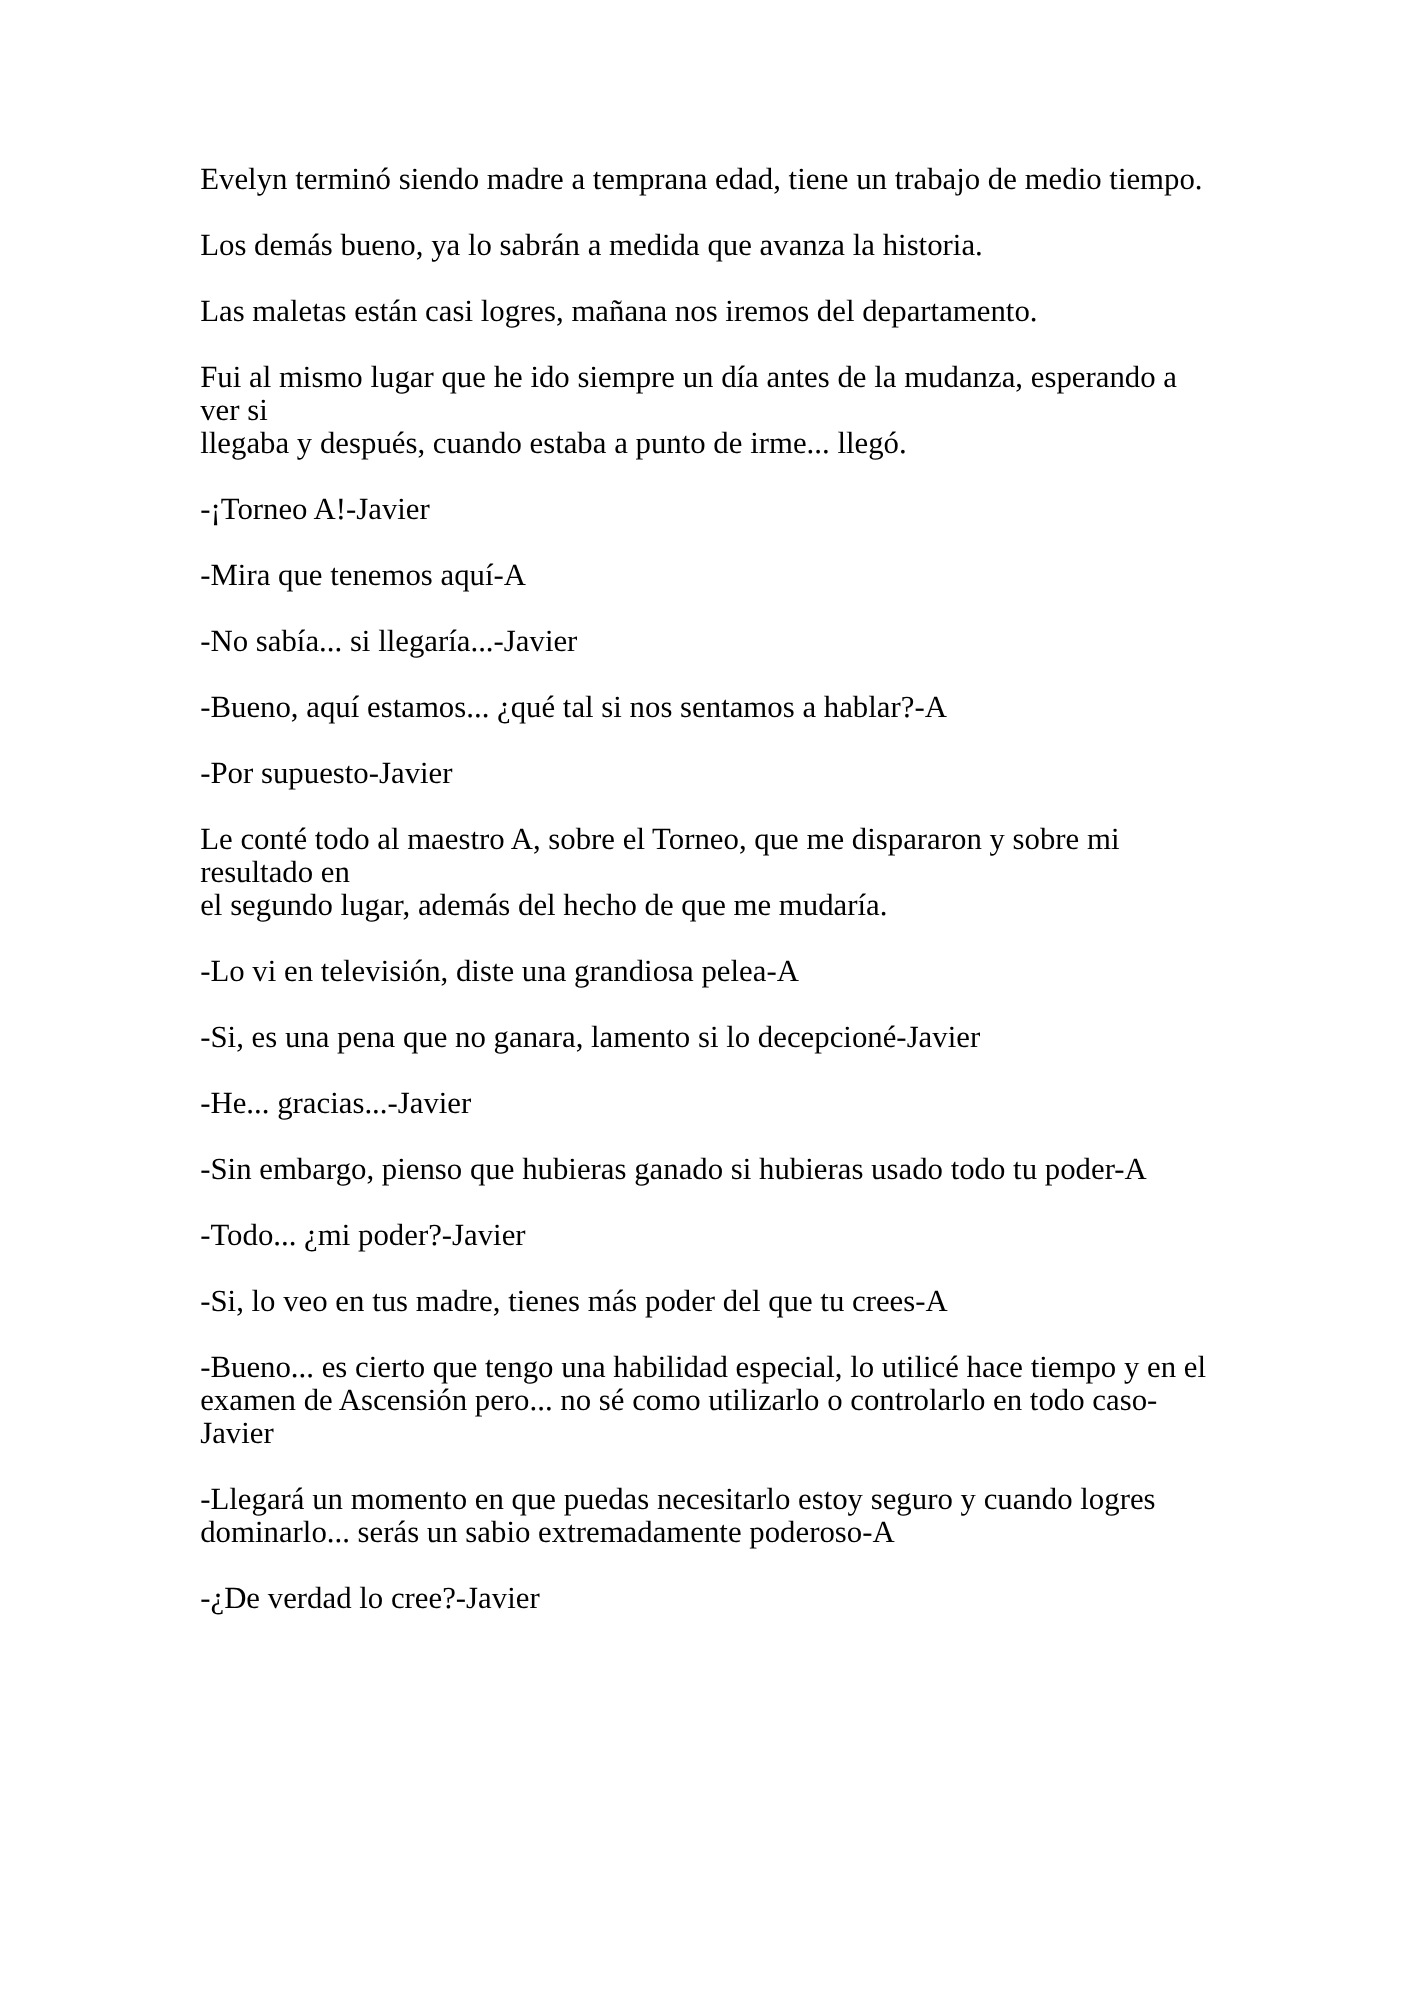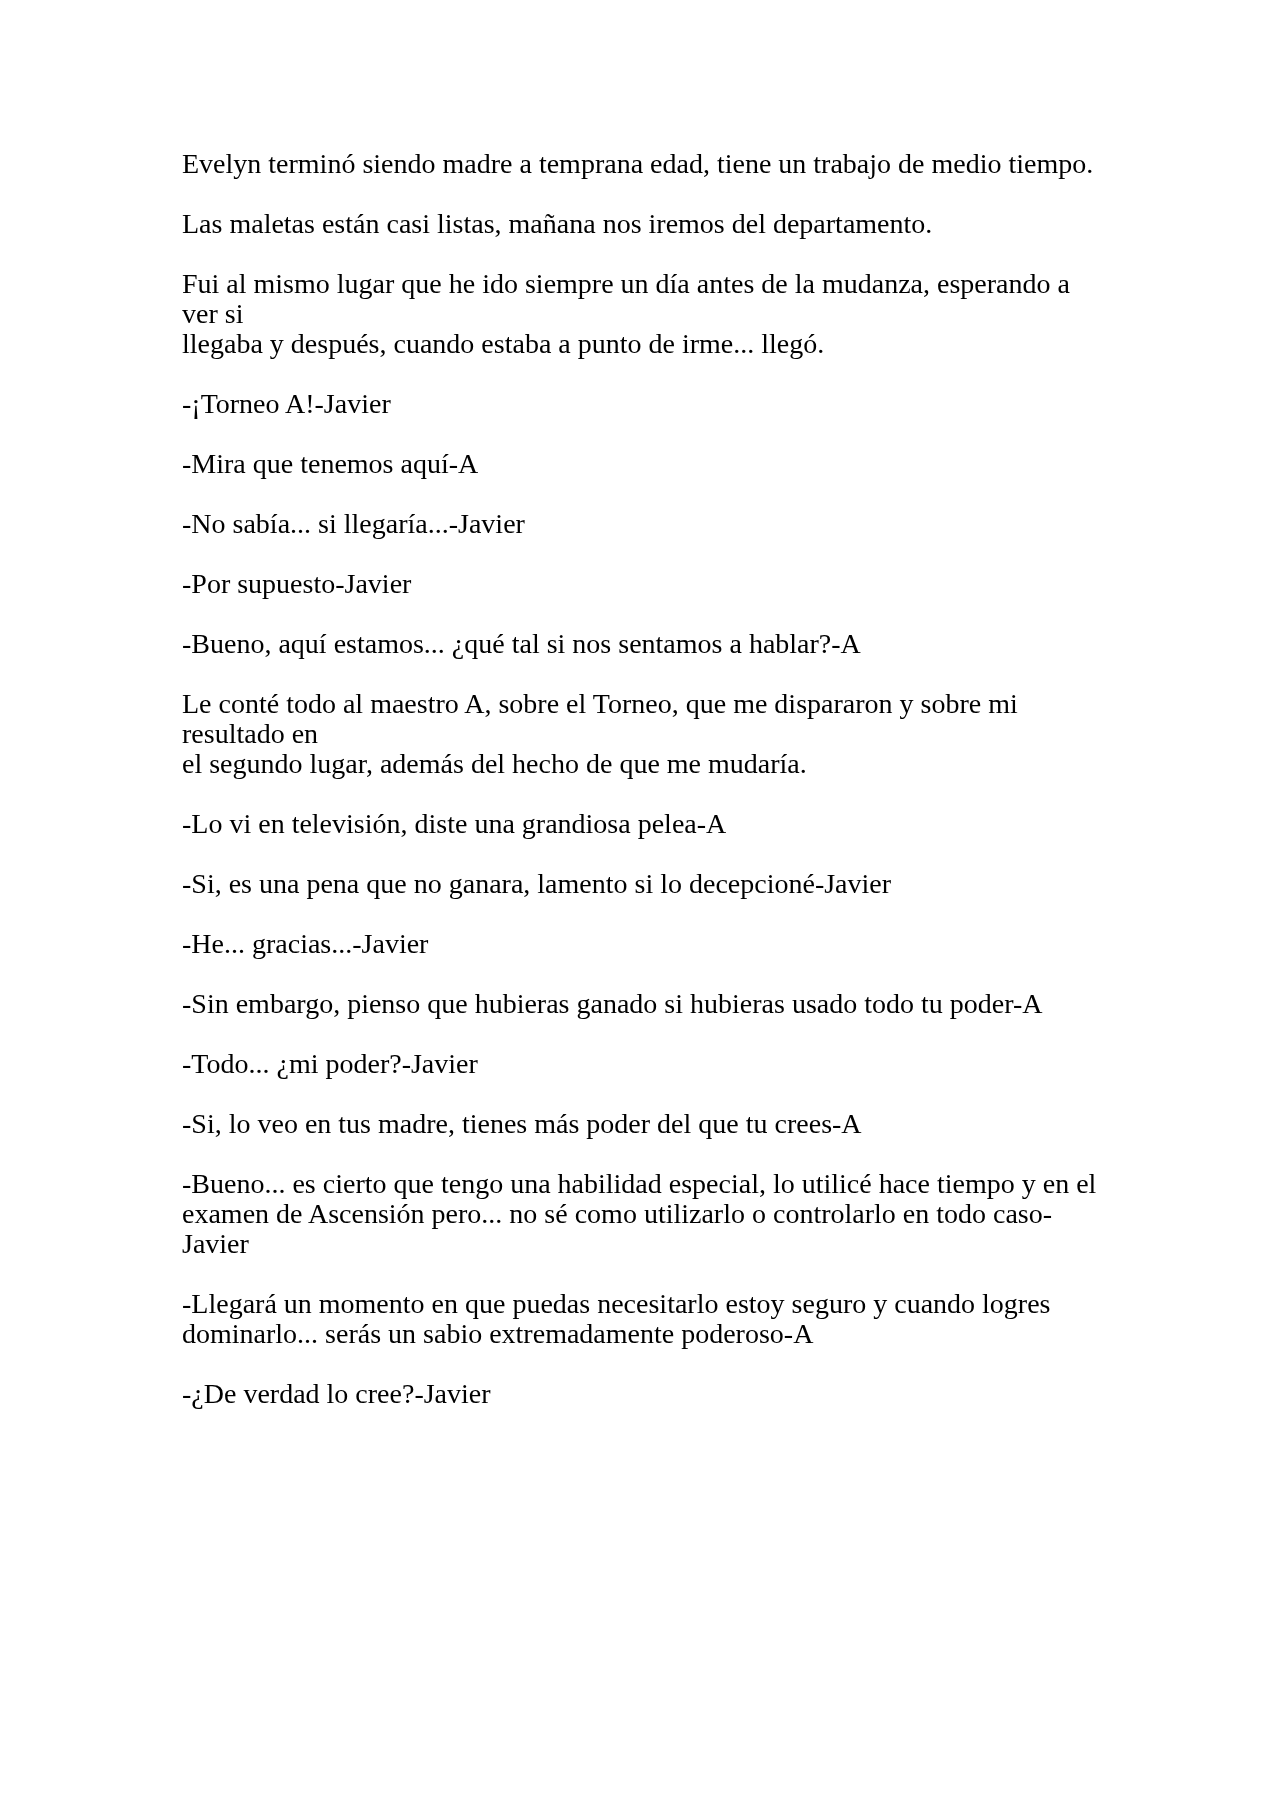--- a/index.html
+++ b/index.html
@@ -28,28 +28,29 @@
     white-space: pre-line;
     max-width: 928px;
     font-family: Liberation Serif, serif;
   }
 </style>
 </head>
 <body>
 
 <div class="page">
   <p class="para">Evelyn terminó siendo madre a temprana edad, tiene un trabajo de medio tiempo.</p>
-  <p class="para">Las maletas están casi listas, mañana nos iremos del departamento.</p>
+  <p class="para">Los demás bueno, ya lo sabrán a medida que avanza la historia.</p>
+  <p class="para">Las maletas están casi logres, mañana nos iremos del departamento.</p>
   <p class="para">Fui al mismo lugar que he ido siempre un día antes de la mudanza, esperando a ver si
 llegaba y después, cuando estaba a punto de irme... llegó.</p>
   <p class="para">-¡Torneo A!-Javier</p>
   <p class="para">-Mira que tenemos aquí-A</p>
   <p class="para">-No sabía... si llegaría...-Javier</p>
+  <p class="para">-Bueno, aquí estamos... ¿qué tal si nos sentamos a hablar?-A</p>
   <p class="para">-Por supuesto-Javier</p>
-  <p class="para">-Bueno, aquí estamos... ¿qué tal si nos sentamos a hablar?-A</p>
   <p class="para">Le conté todo al maestro A, sobre el Torneo, que me dispararon y sobre mi resultado en
 el segundo lugar, además del hecho de que me mudaría.</p>
   <p class="para">-Lo vi en televisión, diste una grandiosa pelea-A</p>
   <p class="para">-Si, es una pena que no ganara, lamento si lo decepcioné-Javier</p>
   <p class="para">-He... gracias...-Javier</p>
   <p class="para">-Sin embargo, pienso que hubieras ganado si hubieras usado todo tu poder-A</p>
   <p class="para">-Todo... ¿mi poder?-Javier</p>
   <p class="para">-Si, lo veo en tus madre, tienes más poder del que tu crees-A</p>
   <p class="para">-Bueno... es cierto que tengo una habilidad especial, lo utilicé hace tiempo y en el
 examen de Ascensión pero... no sé como utilizarlo o controlarlo en todo caso-Javier</p>

